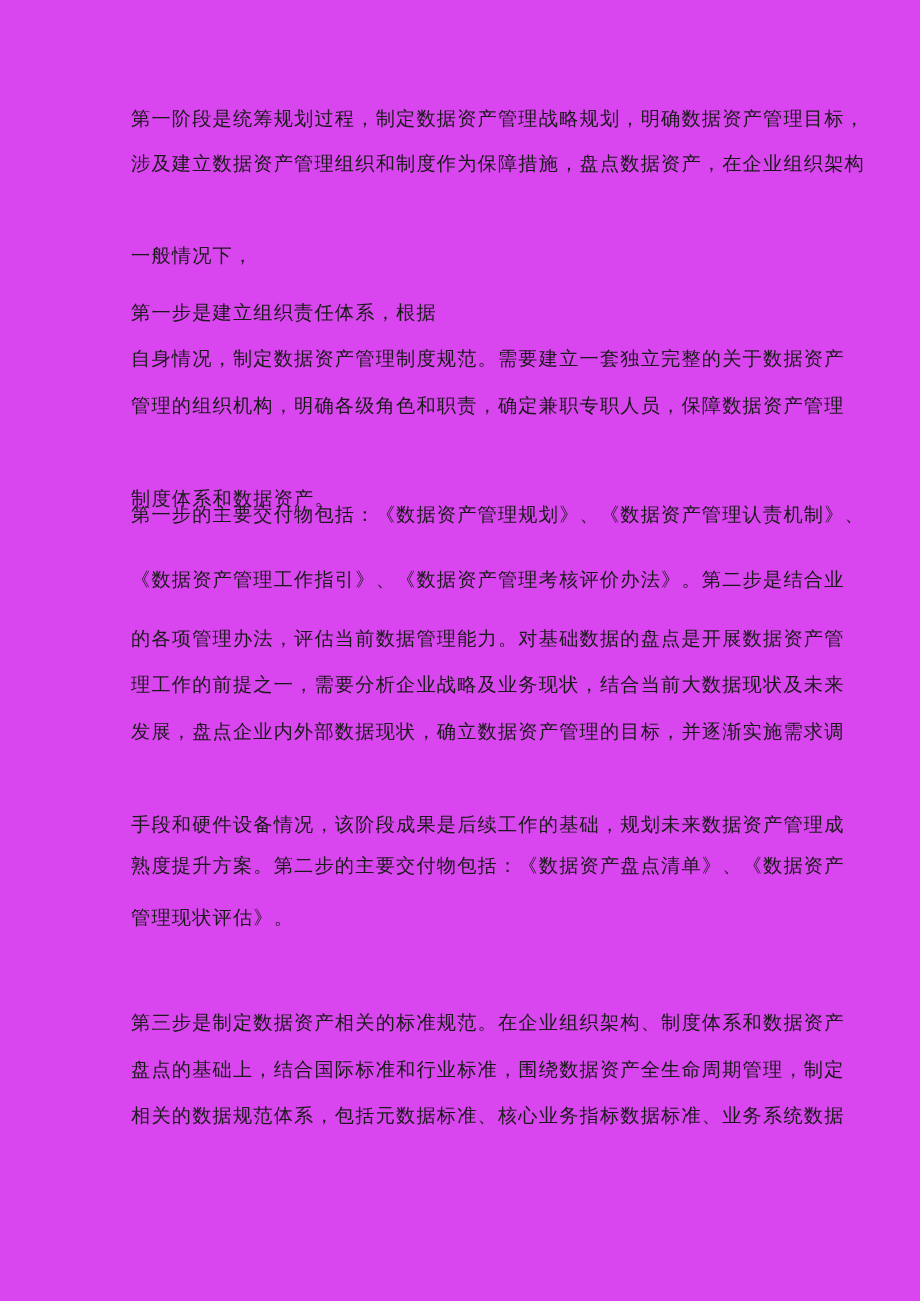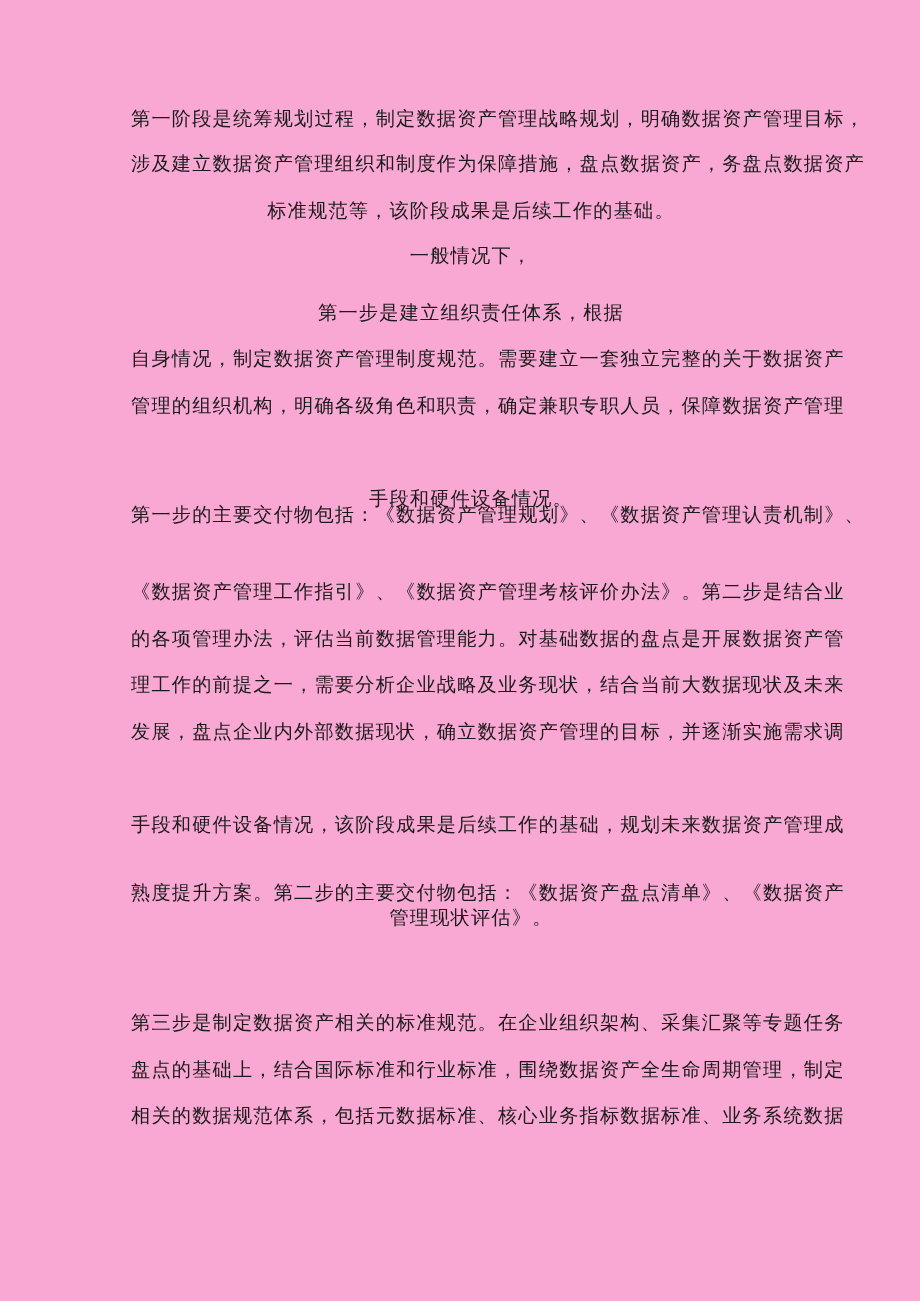--- a/index.html
+++ b/index.html
@@ -13,50 +13,48 @@
     position: relative;
     overflow: hidden;
     font-family: "DejaVu Serif", "Liberation Serif", serif;
     color: #1a1a1a;
   }
   .page {
     position: absolute;
     left: 0; top: 0;
     width: 920px;
     height: 1301px;
-    background: #f9a8d4;
-    text-align: center;
+    background: #d946ef;
   }
   .line {
     position: absolute;
     left: 131px;
     width: 680px;
     height: 24px;
     font-size: 19.2px;
     line-height: 24px;
     white-space: nowrap;
     letter-spacing: 1.2px;
   }
 </style>
 </head>
 <body>
 
 <div class="page">
   <div class="line" style="top:107px">第一阶段是统筹规划过程，制定数据资产管理战略规划，明确数据资产管理目标，</div>
-  <div class="line" style="top:152px">涉及建立数据资产管理组织和制度作为保障措施，盘点数据资产，务盘点数据资产</div>
-  <div class="line" style="top:199px">标准规范等，该阶段成果是后续工作的基础。</div>
+  <div class="line" style="top:152px">涉及建立数据资产管理组织和制度作为保障措施，盘点数据资产，在企业组织架构</div>
   <div class="line" style="top:244px">一般情况下，</div>
   <div class="line" style="top:301px">第一步是建立组织责任体系，根据</div>
   <div class="line" style="top:347px">自身情况，制定数据资产管理制度规范。需要建立一套独立完整的关于数据资产</div>
   <div class="line" style="top:394px">管理的组织机构，明确各级角色和职责，确定兼职专职人员，保障数据资产管理</div>
-  <div class="line" style="top:487px">手段和硬件设备情况。</div>
+  <div class="line" style="top:487px">制度体系和数据资产。</div>
   <div class="line" style="top:503px">第一步的主要交付物包括：《数据资产管理规划》、《数据资产管理认责机制》、</div>
-  <div class="line" style="top:580px">《数据资产管理工作指引》、《数据资产管理考核评价办法》。第二步是结合业</div>
+  <div class="line" style="top:568px">《数据资产管理工作指引》、《数据资产管理考核评价办法》。第二步是结合业</div>
   <div class="line" style="top:627px">的各项管理办法，评估当前数据管理能力。对基础数据的盘点是开展数据资产管</div>
   <div class="line" style="top:673px">理工作的前提之一，需要分析企业战略及业务现状，结合当前大数据现状及未来</div>
   <div class="line" style="top:720px">发展，盘点企业内外部数据现状，确立数据资产管理的目标，并逐渐实施需求调</div>
   <div class="line" style="top:813px">手段和硬件设备情况，该阶段成果是后续工作的基础，规划未来数据资产管理成</div>
-  <div class="line" style="top:881px">熟度提升方案。第二步的主要交付物包括：《数据资产盘点清单》、《数据资产</div>
+  <div class="line" style="top:854px">熟度提升方案。第二步的主要交付物包括：《数据资产盘点清单》、《数据资产</div>
   <div class="line" style="top:906px">管理现状评估》。</div>
-  <div class="line" style="top:1011px">第三步是制定数据资产相关的标准规范。在企业组织架构、采集汇聚等专题任务</div>
+  <div class="line" style="top:1011px">第三步是制定数据资产相关的标准规范。在企业组织架构、制度体系和数据资产</div>
   <div class="line" style="top:1058px">盘点的基础上，结合国际标准和行业标准，围绕数据资产全生命周期管理，制定</div>
   <div class="line" style="top:1104px">相关的数据规范体系，包括元数据标准、核心业务指标数据标准、业务系统数据</div>
 </div>
 
 </body></html>

